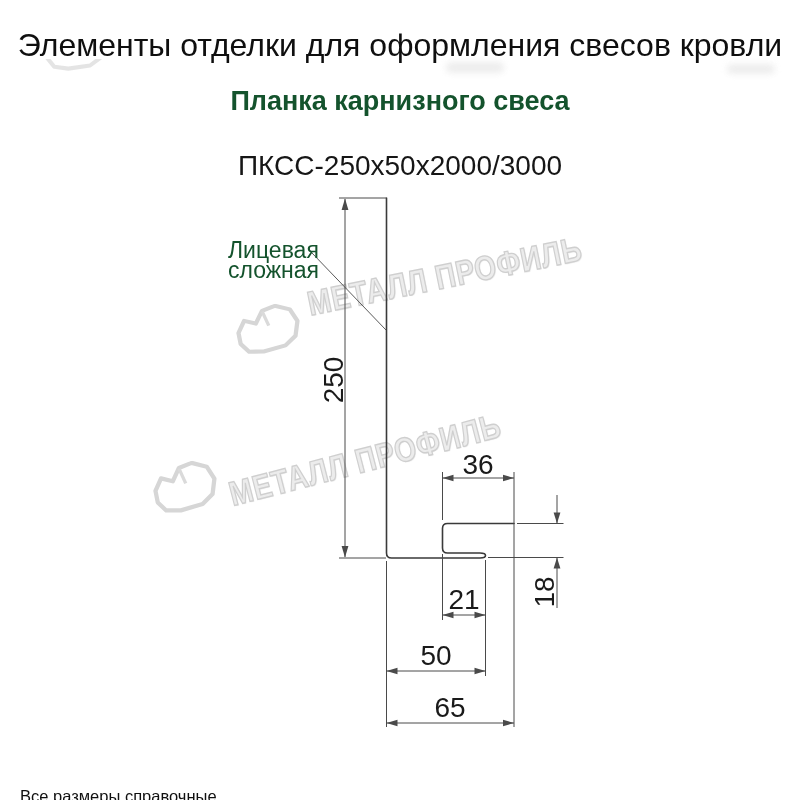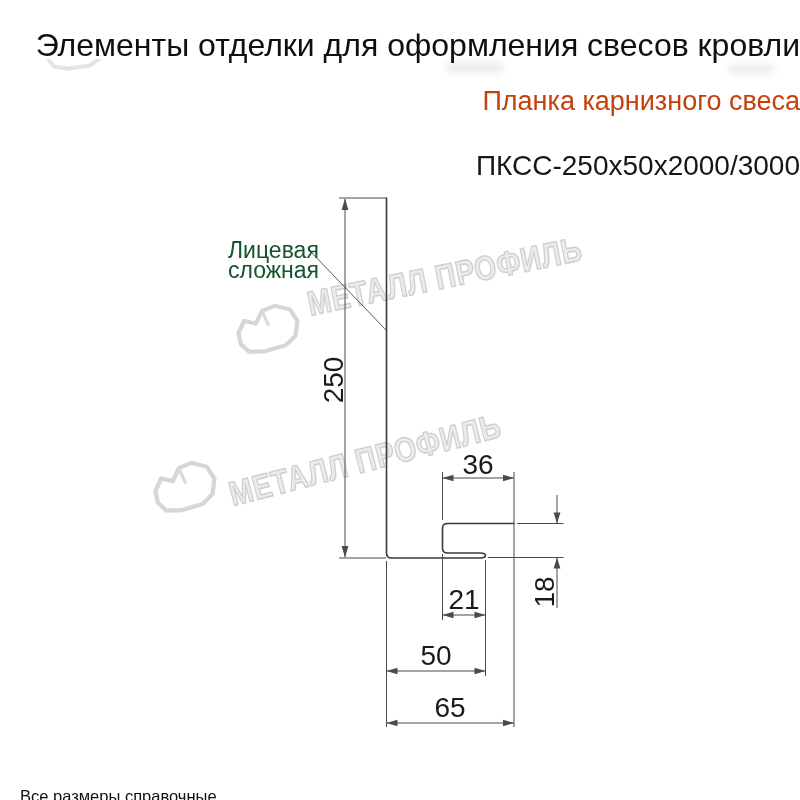--- a/index.html
+++ b/index.html
@@ -1,23 +1,23 @@
 <!DOCTYPE html>
 <html><head>
 <meta charset="utf-8">
 <style>
   html,body{margin:0;padding:0;background:#fff;}
   .page{
     position:relative;width:800px;height:800px;background:#ffffff;overflow:hidden;
     font-family:"Liberation Sans", sans-serif;color:#111;
   }
   .abs{position:absolute;}
-  .center-text{left:0;width:800px;text-align:right;}
+  .center-text{left:0;width:800px;text-align:center;}
   .main-title{top:28px;font-size:32px;line-height:34px;color:#0f0f0f;}
-  .subtitle{top:86px;font-size:27px;line-height:31px;color:#c2410c;}
+  .subtitle{top:86px;font-size:27px;line-height:31px;color:#14532d;font-weight:bold;}
   .product-code{top:151px;font-size:28px;line-height:30px;color:#161616;}
   .face-label{
     left:228px;top:241px;width:84px;text-align:center;
     font-size:23px;line-height:19.5px;color:#14532d;
   }
   .footer-notes{left:20px;top:740px;font-size:16.5px;line-height:25.5px;color:#101010;margin-top:44px;}
   
   .wm{position:absolute;z-index:1;}
   .wm-text{
     position:absolute;font-weight:bold;font-size:34px;letter-spacing:1px;

